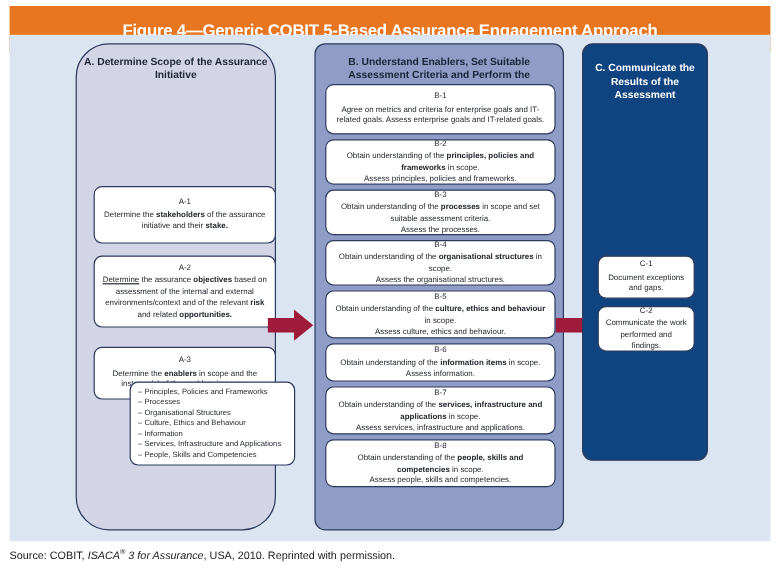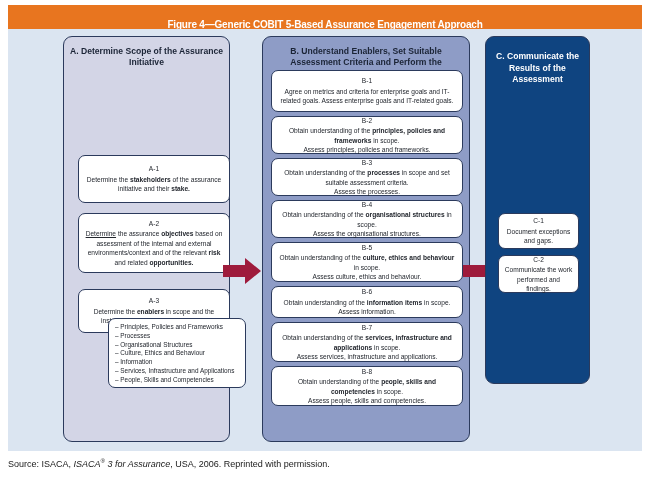--- a/index.html
+++ b/index.html
@@ -21,21 +21,21 @@
   }
   
   .title-bar {
     position: absolute;
     left: 8px;
     top: 5px;
     width: 634px;
     height: 39px;
     background: #e8751f;
     color: #ffffff;
-    font-size: 10px;
+    font-size: 14px;
     font-weight: bold;
     display: flex;
     align-items: center;
     justify-content: center;
     letter-spacing: -0.2px;
     white-space: nowrap;
   }
   
   .canvas {
     position: absolute;
@@ -51,20 +51,21 @@
     border: 1.6px solid #2b3a5c;
     border-radius: 9px;
     box-sizing: border-box;
   }
   .col-a {
     left: 55px;
     top: 7px;
     width: 167px;
     height: 406px;
     background: #d3d5e6;
+    border-radius: 28px;
   }
   .col-b {
     left: 254px;
     top: 7px;
     width: 208px;
     height: 406px;
     background: #8e9cc6;
   }
   .col-c {
     left: 477px;
@@ -264,16 +265,16 @@
 
       <div class="box cbox c2">
         <span class="code">C-2</span>
         <span>Communicate the work performed and findings.</span>
       </div>
     </div>
 
   </div>
 
   <div class="source">
-    <span>Source:  ISACA, </span><i><span>ISACA</span><sup>®</sup><span> 3 for Assurance</span></i><span>, USA, 2006. Reprinted with permission.</span>
+    <span>Source:  COBIT, </span><i><span>ISACA</span><sup>®</sup><span> 3 for Assurance</span></i><span>, USA, 2010. Reprinted with permission.</span>
   </div>
 
 </div>
 
 </body></html>

